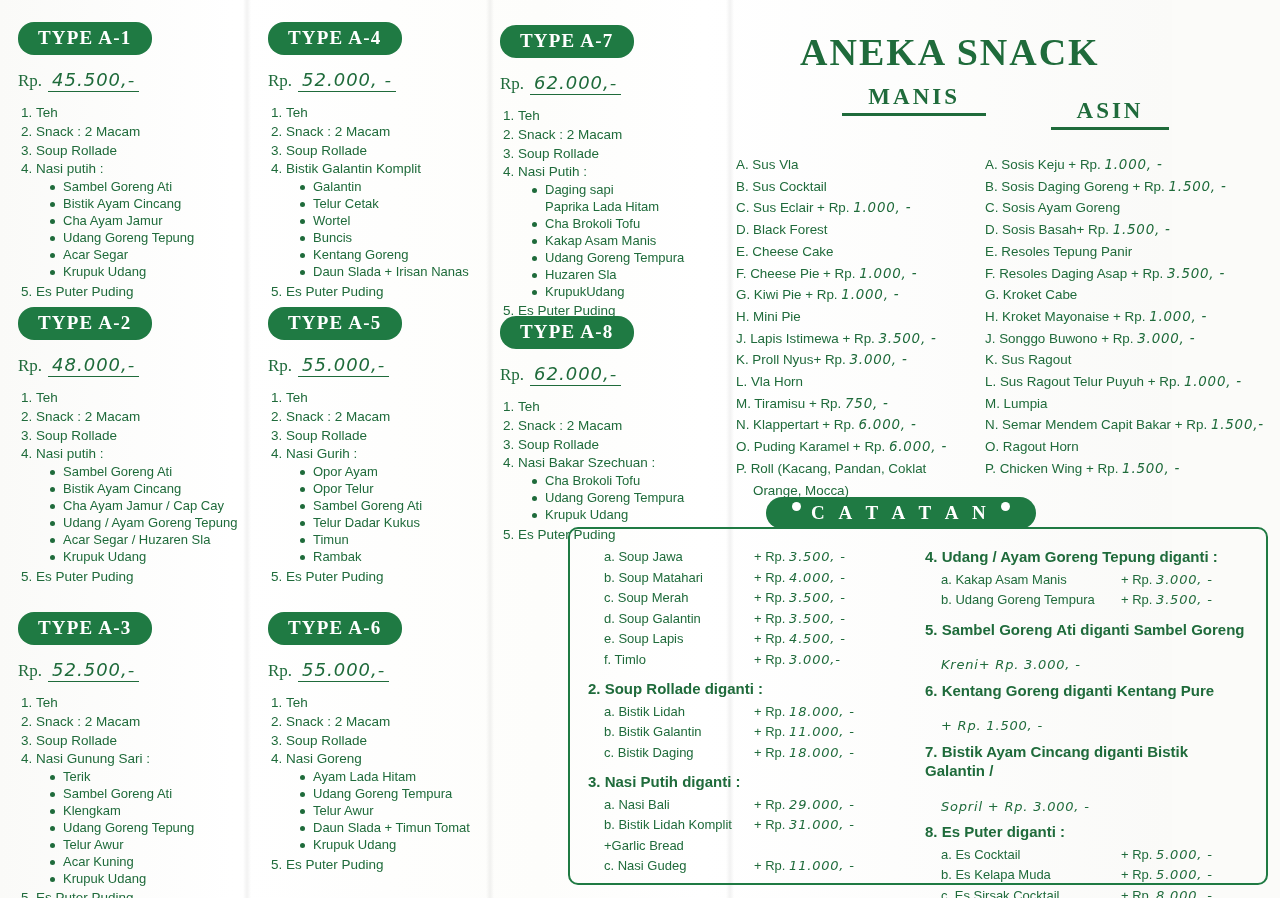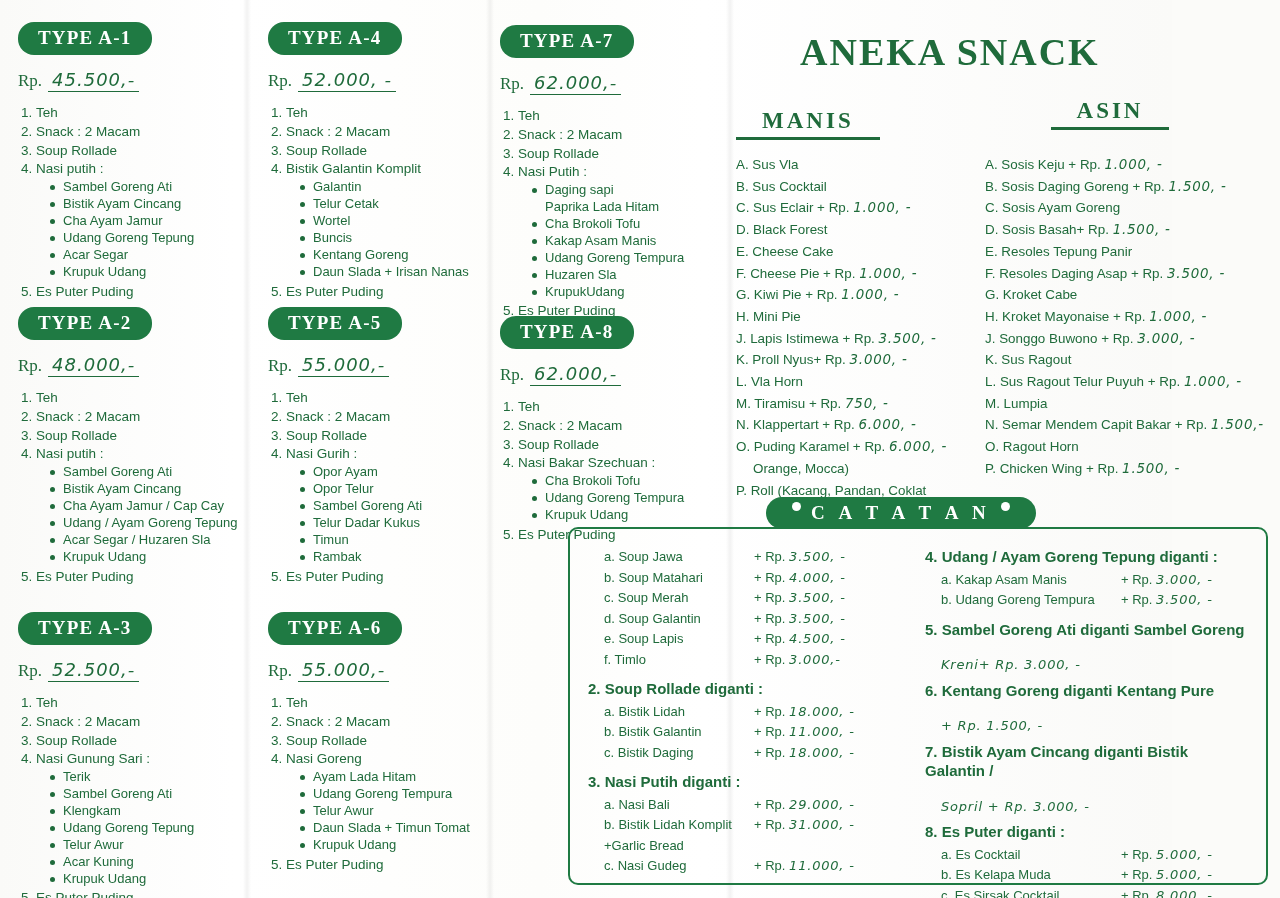--- a/index.html
+++ b/index.html
@@ -354,21 +354,21 @@
           <li>Udang Goreng Tempura</li>
           <li>Krupuk Udang</li>
         </ul>
       </li>
       <li>Es Puter Puding</li>
     </ol>
   </div>
 
   <div class="snack-title">ANEKA SNACK</div>
 
-  <div style="position:absolute; left:736px; top:108px; width:250px; text-align:left;">
+  <div style="position:absolute; left:736px; top:84px; width:250px; text-align:right;">
     <div class="sub-head">MANIS</div>
   </div>
   <div style="position:absolute; left:985px; top:98px; width:250px; text-align:center;">
     <div class="sub-head">ASIN</div>
   </div>
 
   <div class="snack-list" style="position:absolute; left:736px; top:140px; width:250px;">
     <div class="row"><span>A. Sus Vla</span> <span class="hand"></span></div>
     <div class="row"><span>B. Sus Cocktail</span> <span class="hand"></span></div>
     <div class="row"><span>C. Sus Eclair + Rp.</span> <span class="hand">1.000, -</span></div>
@@ -376,22 +376,22 @@
     <div class="row"><span>E. Cheese Cake</span> <span class="hand"></span></div>
     <div class="row"><span>F. Cheese Pie + Rp.</span> <span class="hand">1.000, -</span></div>
     <div class="row"><span>G. Kiwi Pie + Rp.</span> <span class="hand">1.000, -</span></div>
     <div class="row"><span>H. Mini Pie</span> <span class="hand"></span></div>
     <div class="row"><span>J. Lapis Istimewa + Rp.</span> <span class="hand">3.500, -</span></div>
     <div class="row"><span>K. Proll Nyus+ Rp.</span> <span class="hand">3.000, -</span></div>
     <div class="row"><span>L. Vla Horn</span> <span class="hand"></span></div>
     <div class="row"><span>M. Tiramisu + Rp.</span> <span class="hand">750, -</span></div>
     <div class="row"><span>N. Klappertart + Rp.</span> <span class="hand">6.000, -</span></div>
     <div class="row"><span>O. Puding Karamel + Rp.</span> <span class="hand">6.000, -</span></div>
+    <div class="row"><span>P. Roll (Kacang, Pandan, Coklat</span></div>
     <div class="row cont"><span>Orange, Mocca)</span></div>
-    <div class="row"><span>P. Roll (Kacang, Pandan, Coklat</span></div>
   </div>
 
   <div class="snack-list" style="position:absolute; left:985px; top:140px; width:300px;">
     <div class="row"><span>A. Sosis Keju + Rp.</span> <span class="hand">1.000, -</span></div>
     <div class="row"><span>B. Sosis Daging Goreng + Rp.</span> <span class="hand">1.500, -</span></div>
     <div class="row"><span>C. Sosis Ayam Goreng</span> <span class="hand"></span></div>
     <div class="row"><span>D. Sosis Basah+ Rp.</span> <span class="hand">1.500, -</span></div>
     <div class="row"><span>E. Resoles Tepung Panir</span> <span class="hand"></span></div>
     <div class="row"><span>F. Resoles Daging Asap + Rp.</span> <span class="hand">3.500, -</span></div>
     <div class="row"><span>G. Kroket Cabe</span> <span class="hand"></span></div>

